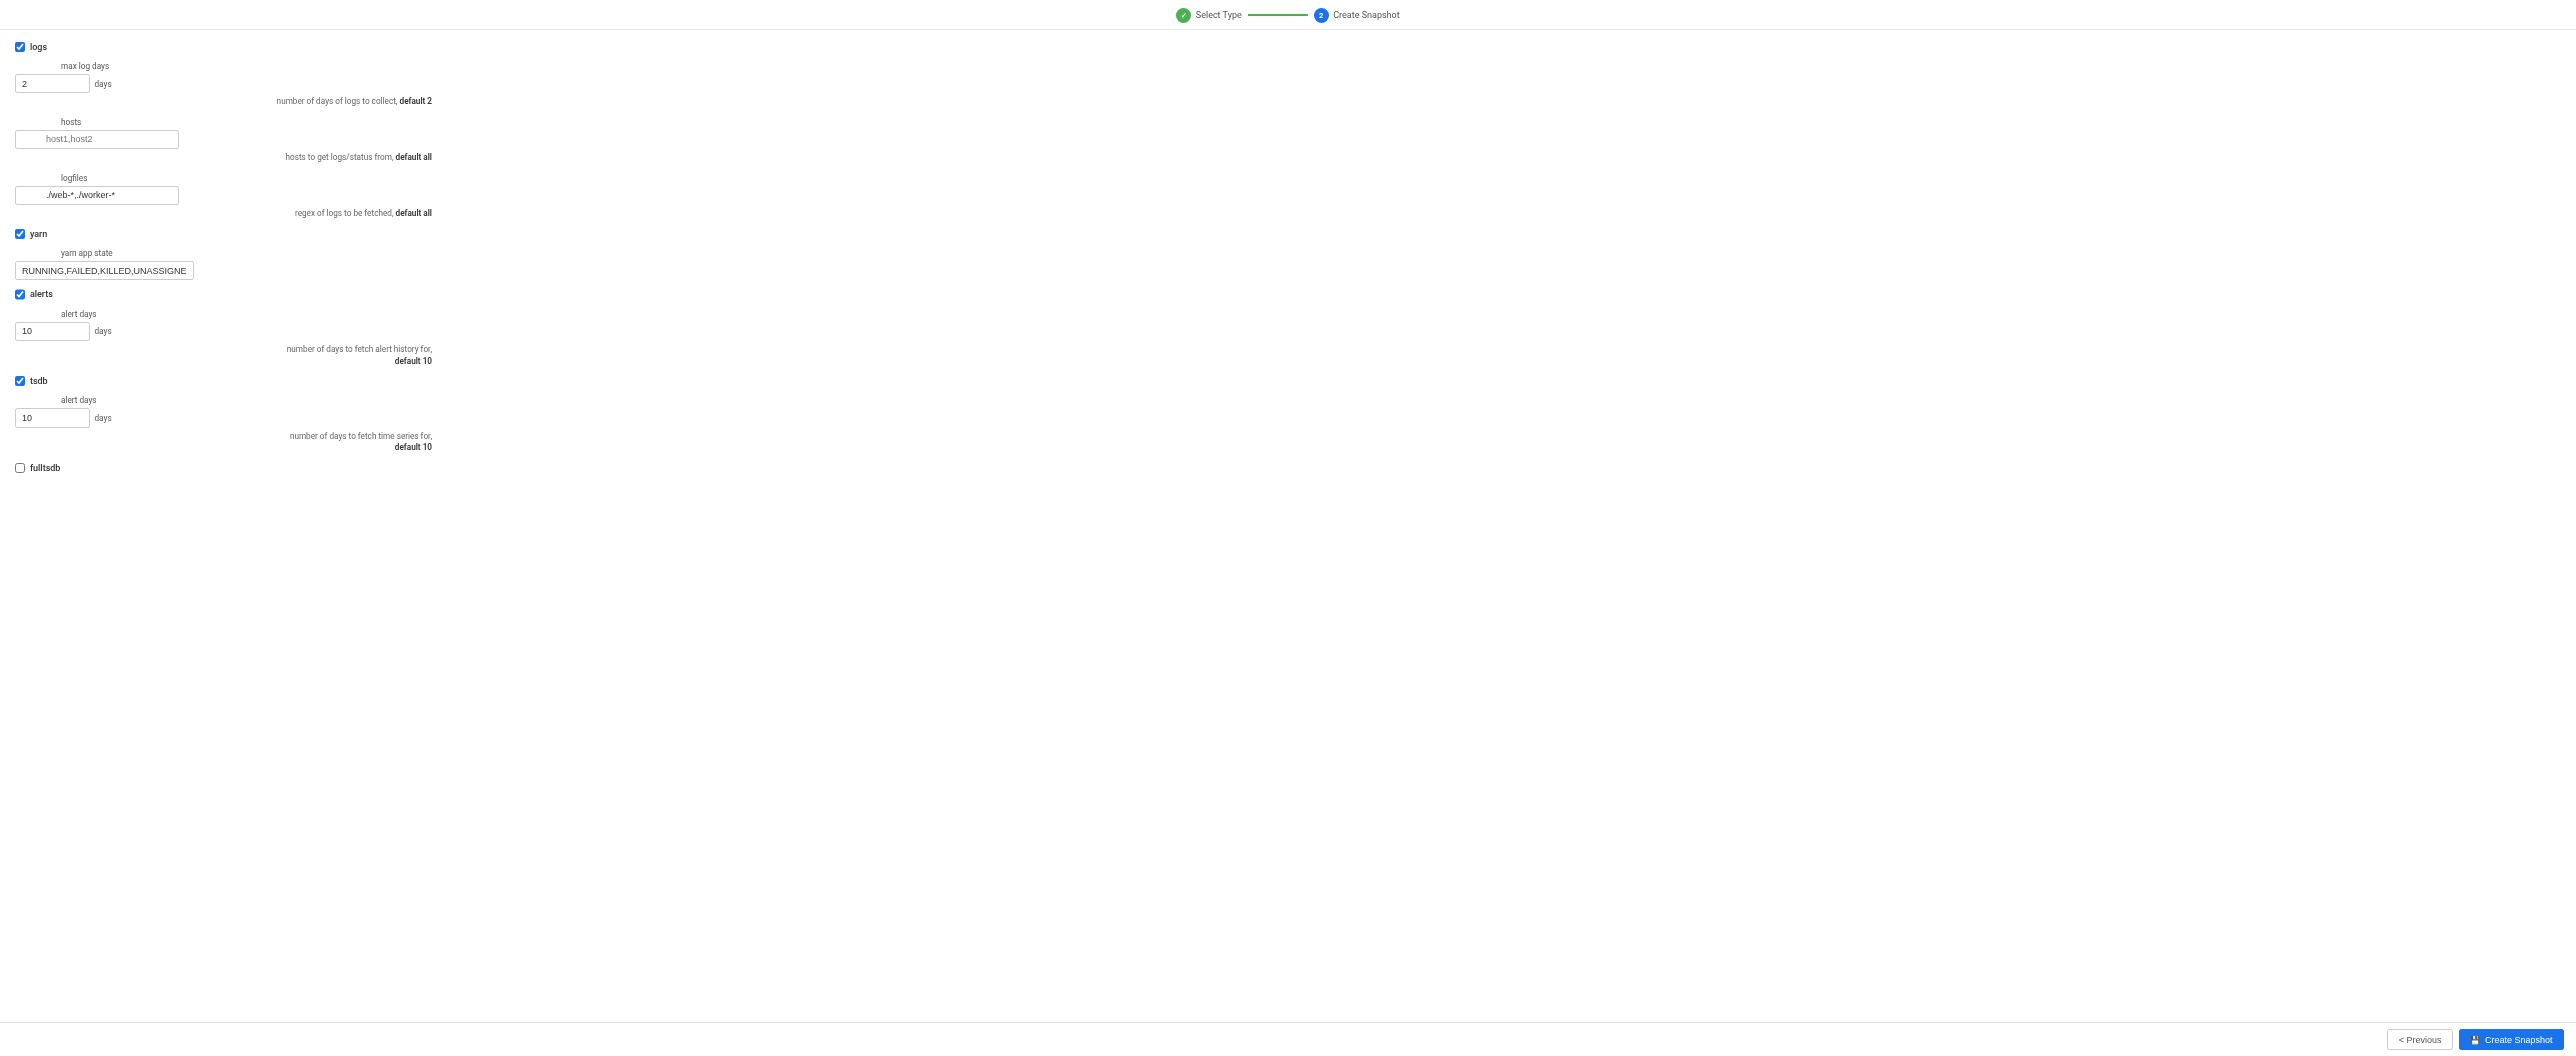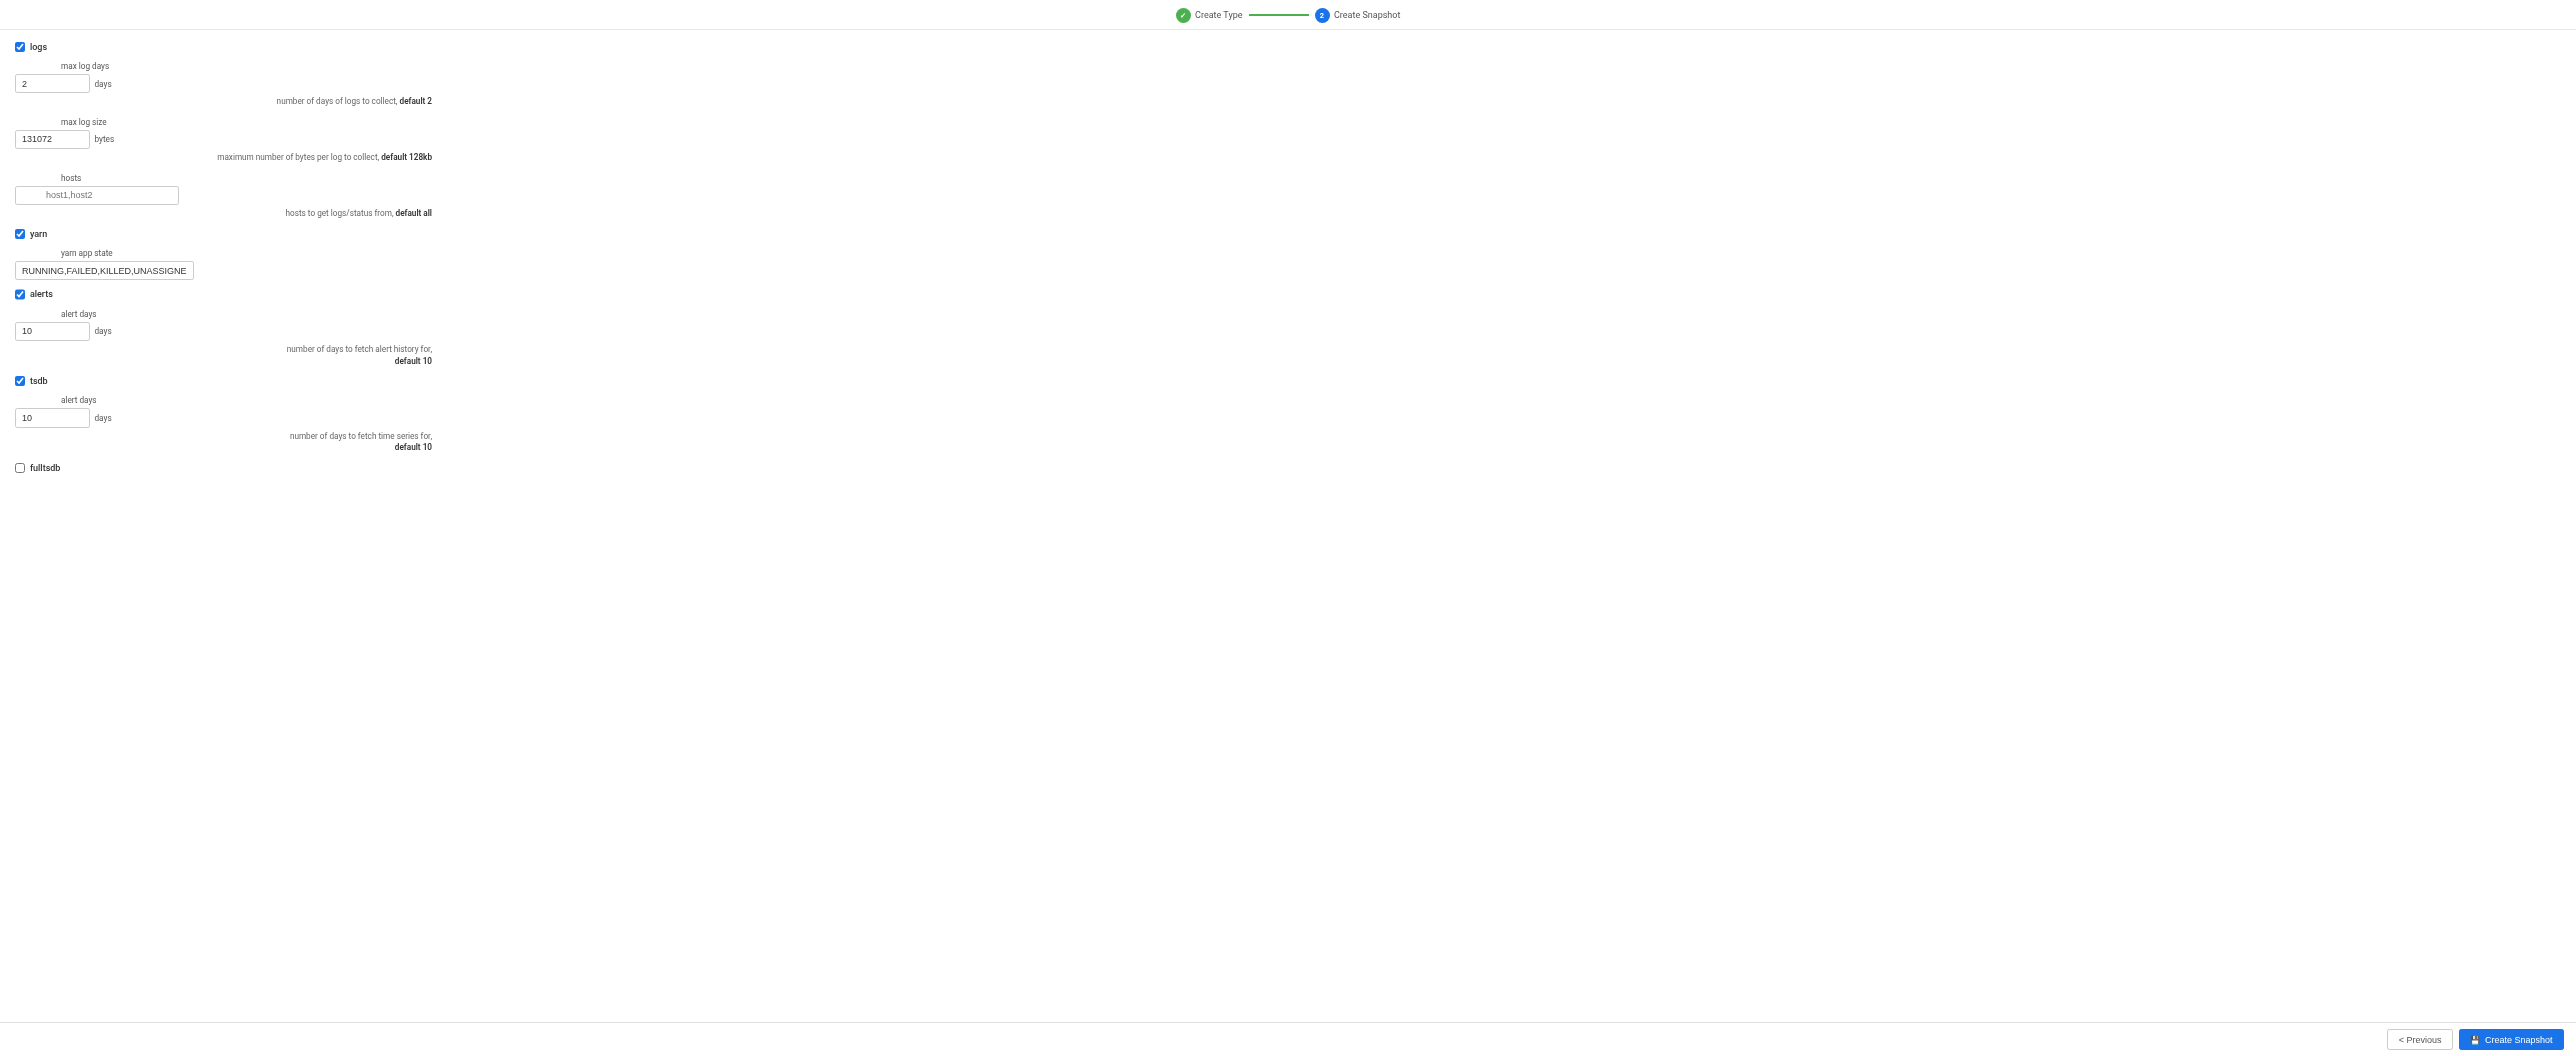--- a/index.html
+++ b/index.html
@@ -185,21 +185,21 @@
       resize: both;
       outline: none;
     }
   </style>
 </head>
 <body>
 
 <div class="progress-bar-container">
   <div class="progress-step step-done">
     <div class="step-circle">✓</div>
-    <span>Create Type</span>
+    <span>Select Type</span>
   </div>
   <div class="progress-line"></div>
   <div class="progress-step step-active">
     <div class="step-circle">2</div>
     <span>Create Snapshot</span>
   </div>
 </div>
 
 <div class="main-content">
 
@@ -214,41 +214,40 @@
     <div class="field-label">max log days</div>
     <div class="input-row">
       <input type="text" class="input-field" value="2" style="">
       <span class="unit-label">days</span>
     </div>
     <div class="help-text">
       <span>number of days of logs to collect,</span> <strong>default 2</strong>
     </div>
   </div>
 
-  <div class="form-group">
-    <div class="field-label">max log size</div>
-    <div class="input-row">
-      <input type="text" class="input-field" value="131072" style="">
-      <span class="unit-label">bytes</span>
-    </div>
-    <div class="help-text">
-      <span>maximum number of bytes per log to collect,</span> <strong>default 128kb</strong>
-    </div>
-  </div>
 
   <div class="form-group">
     <div class="field-label">hosts</div>
     <div class="input-row">
       <input type="text" class="input-field full" placeholder="host1,host2" style="">
     </div>
     <div class="help-text">
       <span>hosts to get logs/status from,</span> <strong>default all</strong>
     </div>
   </div>
 
+  <div class="form-group">
+    <div class="field-label">logfiles</div>
+    <div class="input-row">
+      <input type="text" class="input-field full" value="./web-*,./worker-*" style="">
+    </div>
+    <div class="help-text">
+      <span>regex of logs to be fetched,</span> <strong>default all</strong>
+    </div>
+  </div>
 
   <div class="form-group">
     <label class="checkbox-label">
       <input type="checkbox" checked="" style="">
       <span>yarn</span>
     </label>
   </div>
 
   <div class="form-group">
     <div class="field-label">yarn app state</div>

